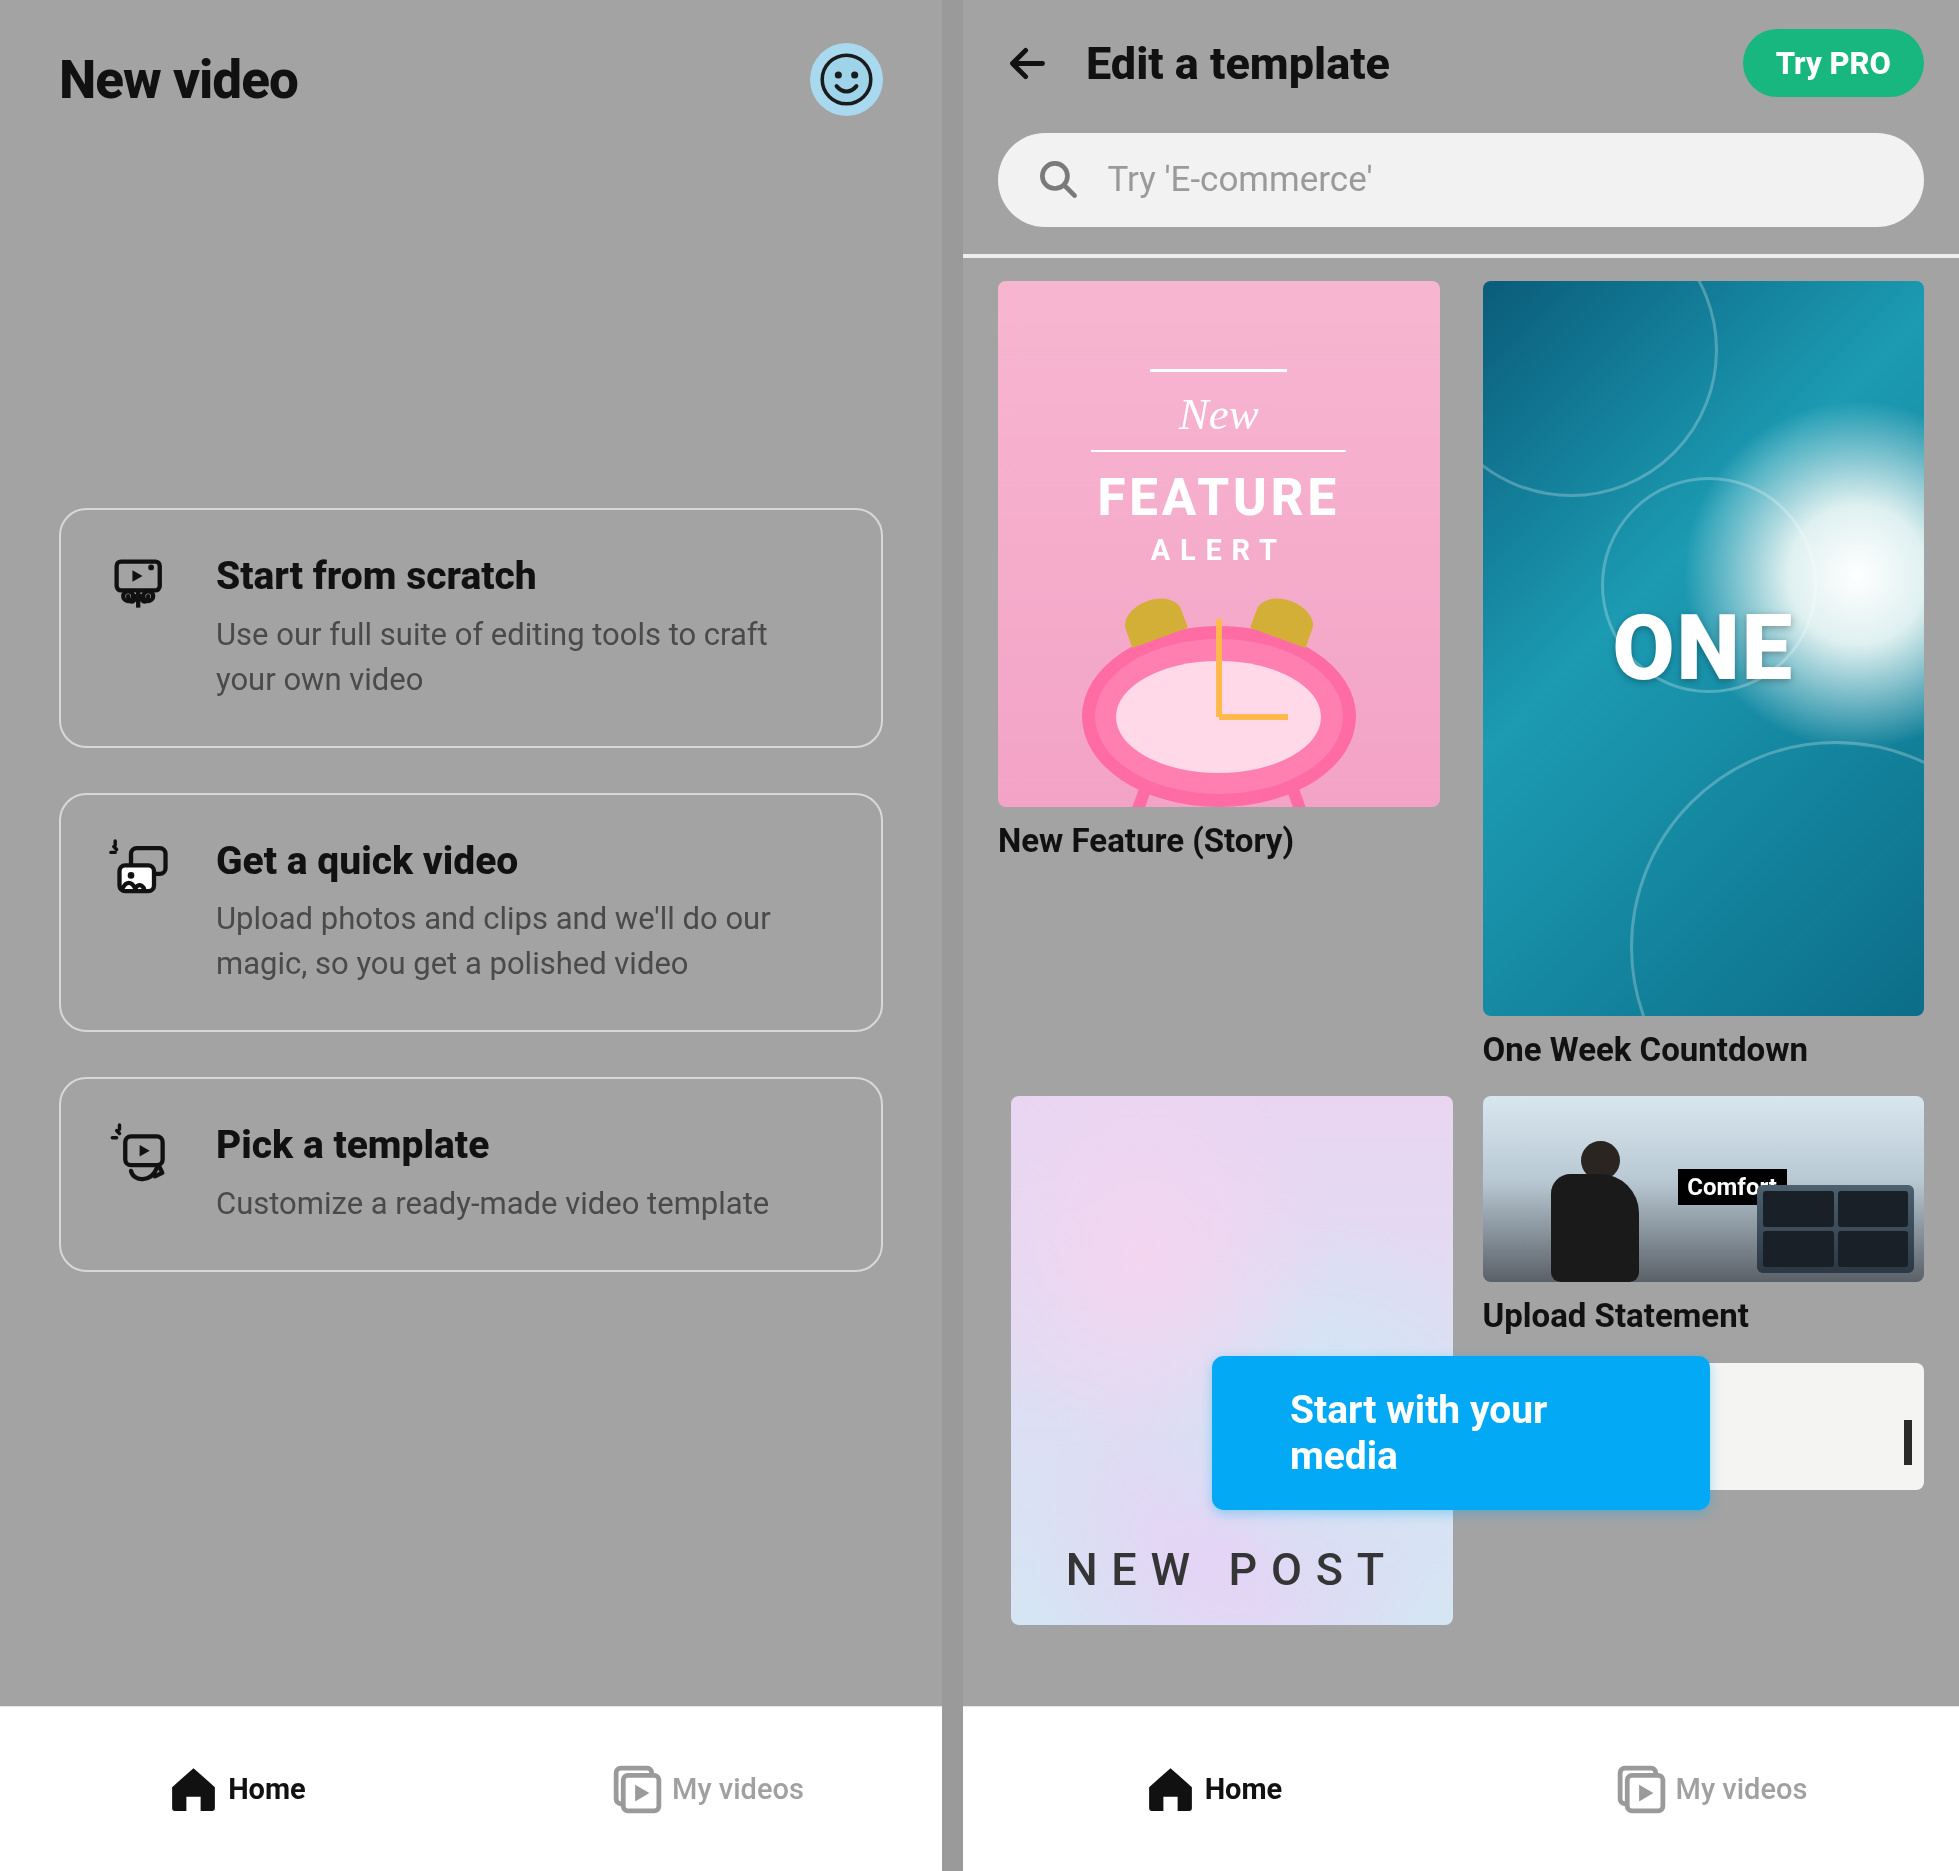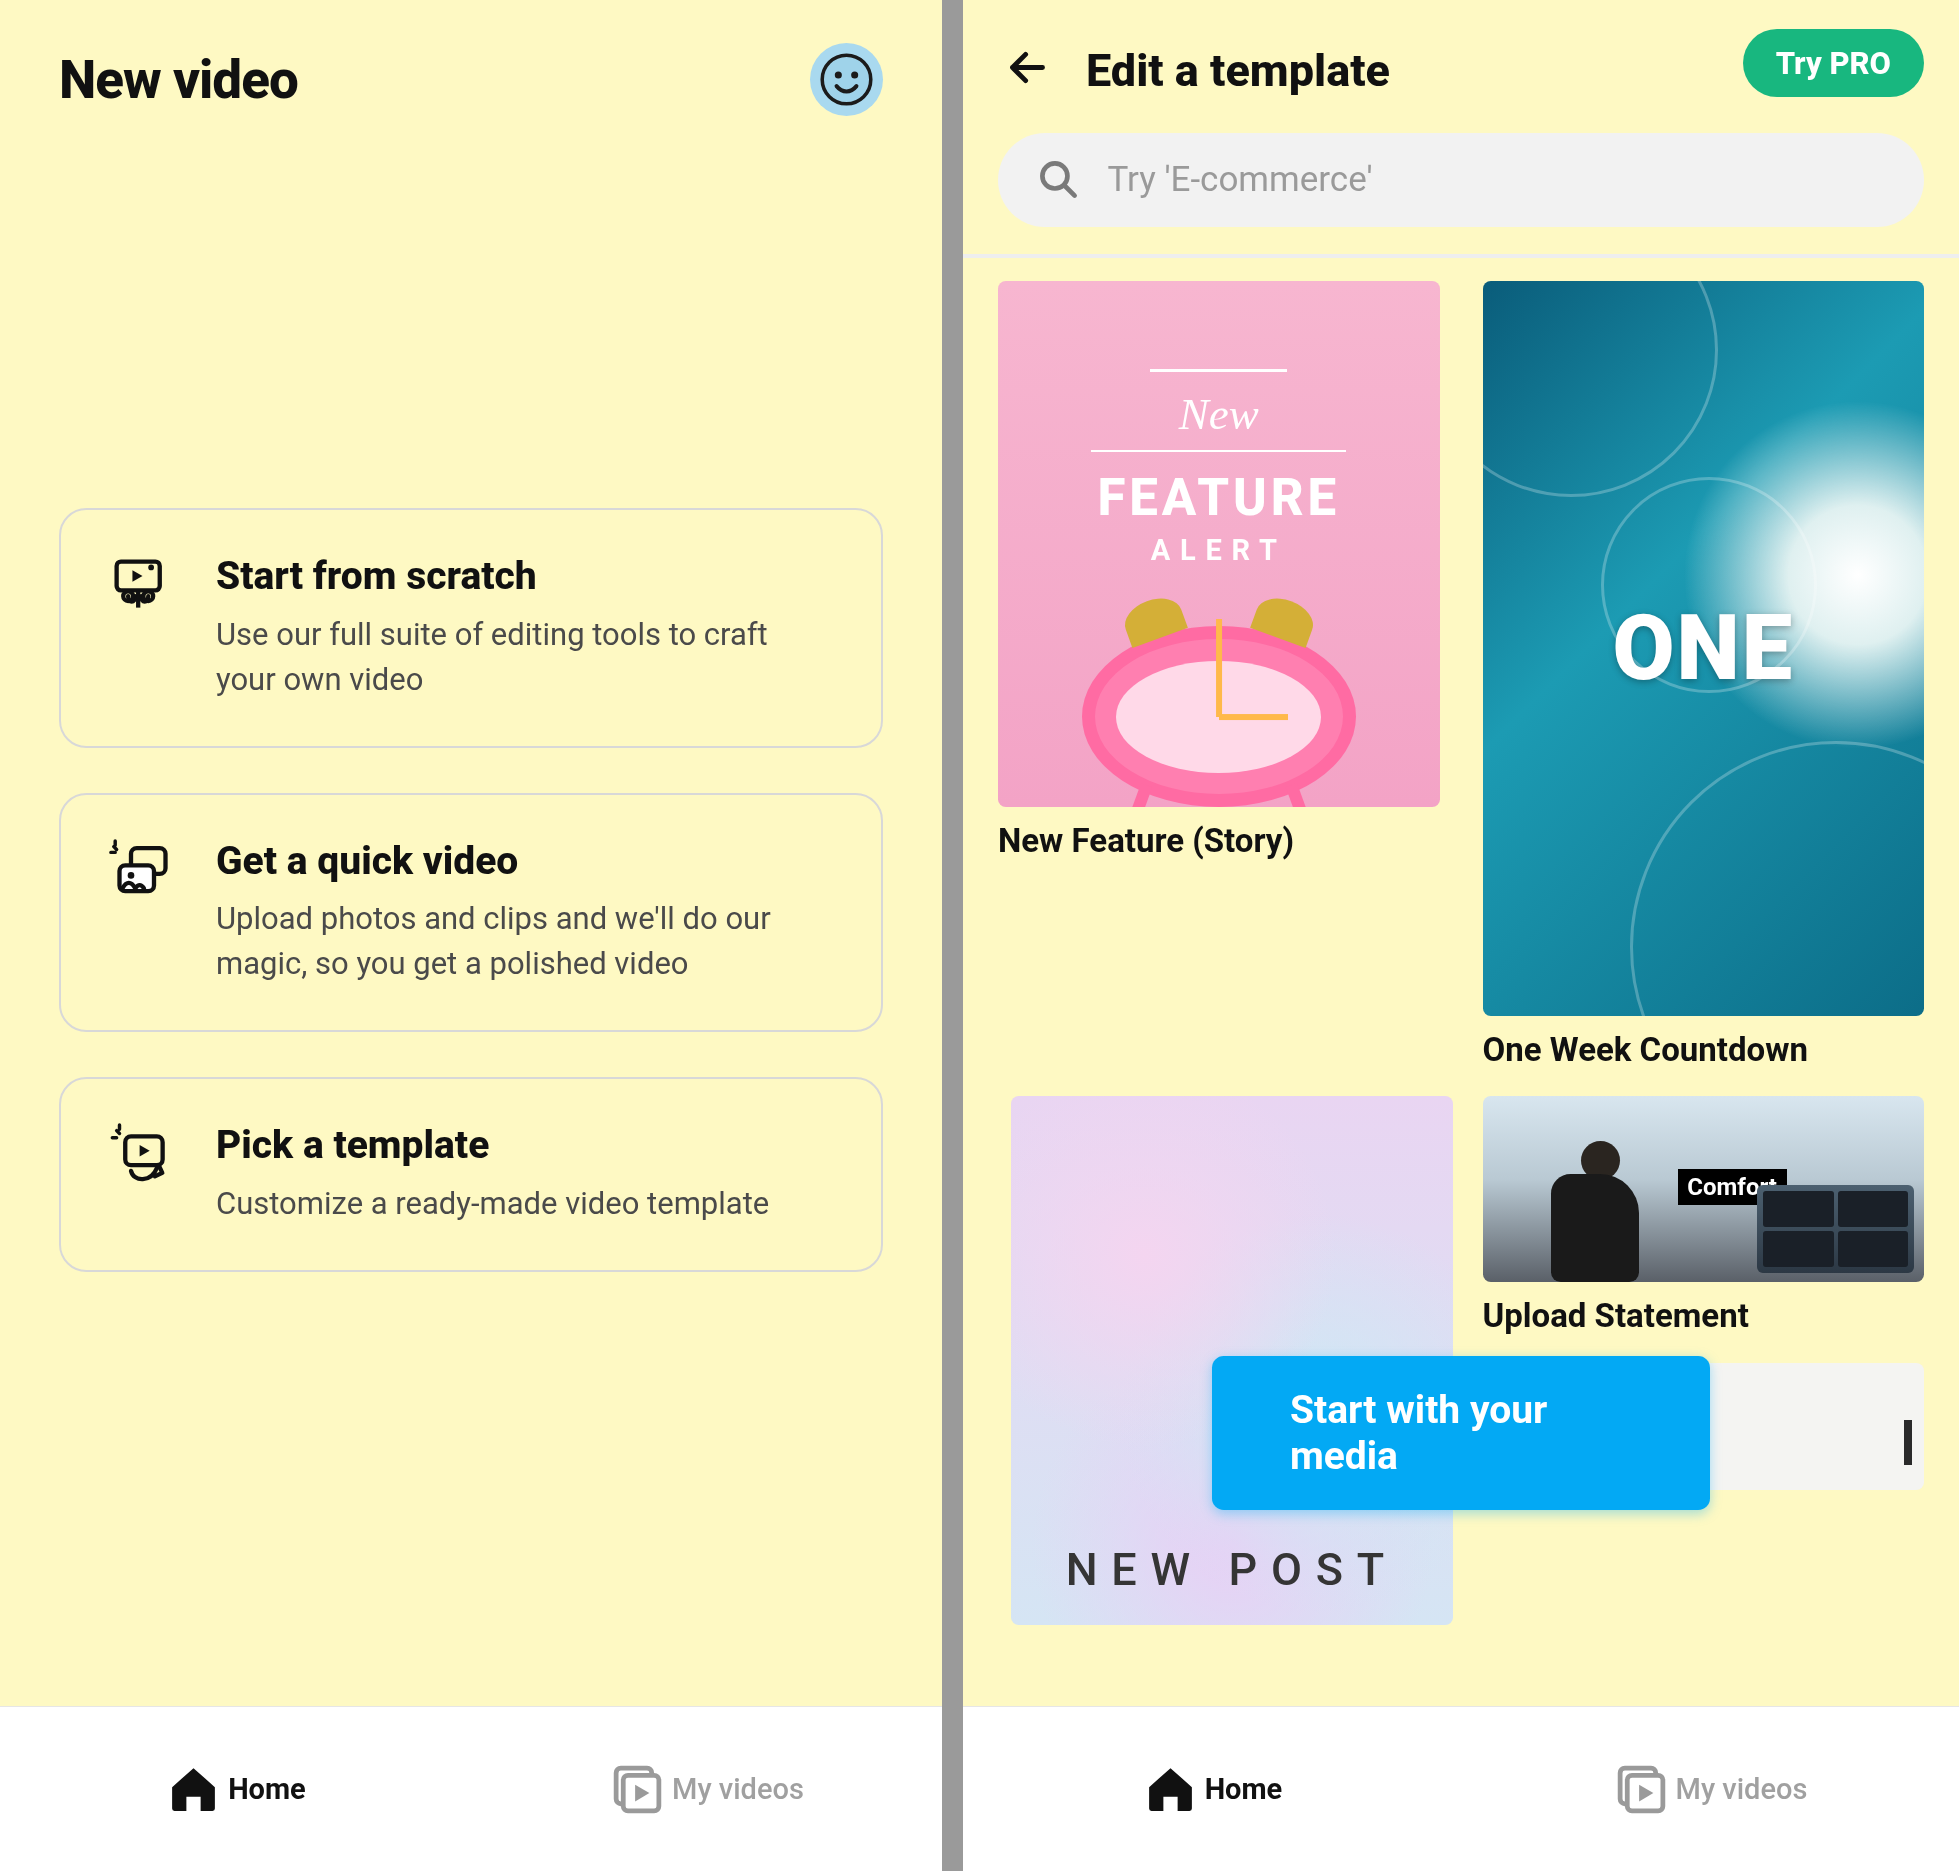--- a/index.html
+++ b/index.html
@@ -1,18 +1,18 @@
 <!DOCTYPE html>
 <html><head>
 <meta charset="utf-8">
 <style>
   * { box-sizing: border-box; margin: 0; padding: 0; font-family: -apple-system, BlinkMacSystemFont, "Segoe UI", Roboto, Helvetica, Arial, sans-serif; }
   body { background: #ffffff; }
   .app-row { display: flex; width: 1959px; height: 1871px; }
-  .phone { position: relative; background: #fef9c3; overflow: hidden; }
+  .phone { position: relative; background: #a3a3a3; overflow: hidden; }
   .phone-left { width: 963px; border-right: 21.6px solid #9a9a9a; }
   .phone-right { flex: 1; }
   
   
   .left-header { display:flex; align-items:center; justify-content:space-between; padding: 43px 59px 0 59px; }
   .left-title { font-size: 53px; font-weight: 800; color:#111; letter-spacing:-1px; }
   .avatar { width: 73px; height:73px; border-radius:50%; background:#a9d9ef; display:flex; align-items:center; justify-content:center; }
   .avatar svg { width: 53px; height:53px; }
   
   .cards { padding: 0 59px; margin-top: 392px; display:flex; flex-direction:column; gap: 45px; }
@@ -24,21 +24,21 @@
   
   
   .tabbar { position:absolute; bottom:0; left:0; right:0; height: 165px; border-top:1px solid #e6e6e6; display:flex; background:#fff; }
   .tab { flex:1; display:flex; align-items:center; justify-content:center; gap:5.9px; }
   .tab svg { width:57px; height:57px; }
   .tab-label { font-size:29px; font-weight:700; }
   .tab.active .tab-label{ color:#111; }
   .tab.inactive .tab-label{ color:#a0a0a0; font-weight:500;}
   
   
-  .right-header { display:flex; align-items:flex-end; padding: 29px 35px 17.6px 35px; gap: 29px; }
+  .right-header { display:flex; align-items:center; padding: 29px 35px 17.6px 35px; gap: 29px; }
   .back-btn { width:59px; height:59px; display:flex; align-items:center; justify-content:center; }
   .right-title { font-size:45px; font-weight:800; color:#111; flex:1; }
   .pro-btn { background:#18b77f; color:#fff; font-size:31px; font-weight:800; padding: 15.7px 33px; border-radius: 39px; }
   
   .search-wrap { padding: 17.6px 35px 27.4px 35px; }
   .search { background:#f2f2f2; border-radius: 47px; height:94px; display:flex; align-items:center; padding: 0 39px; gap:27.4px; }
   .search svg { width:43px; height:43px; color:#7a7a7a; }
   .search input { border:0; background:transparent; font-size:35px; color:#333; flex:1; outline:none; }
   .search input::placeholder{ color:#9a9a9a; }
   .divider { height:3.9px; background:#eeeeee; }

